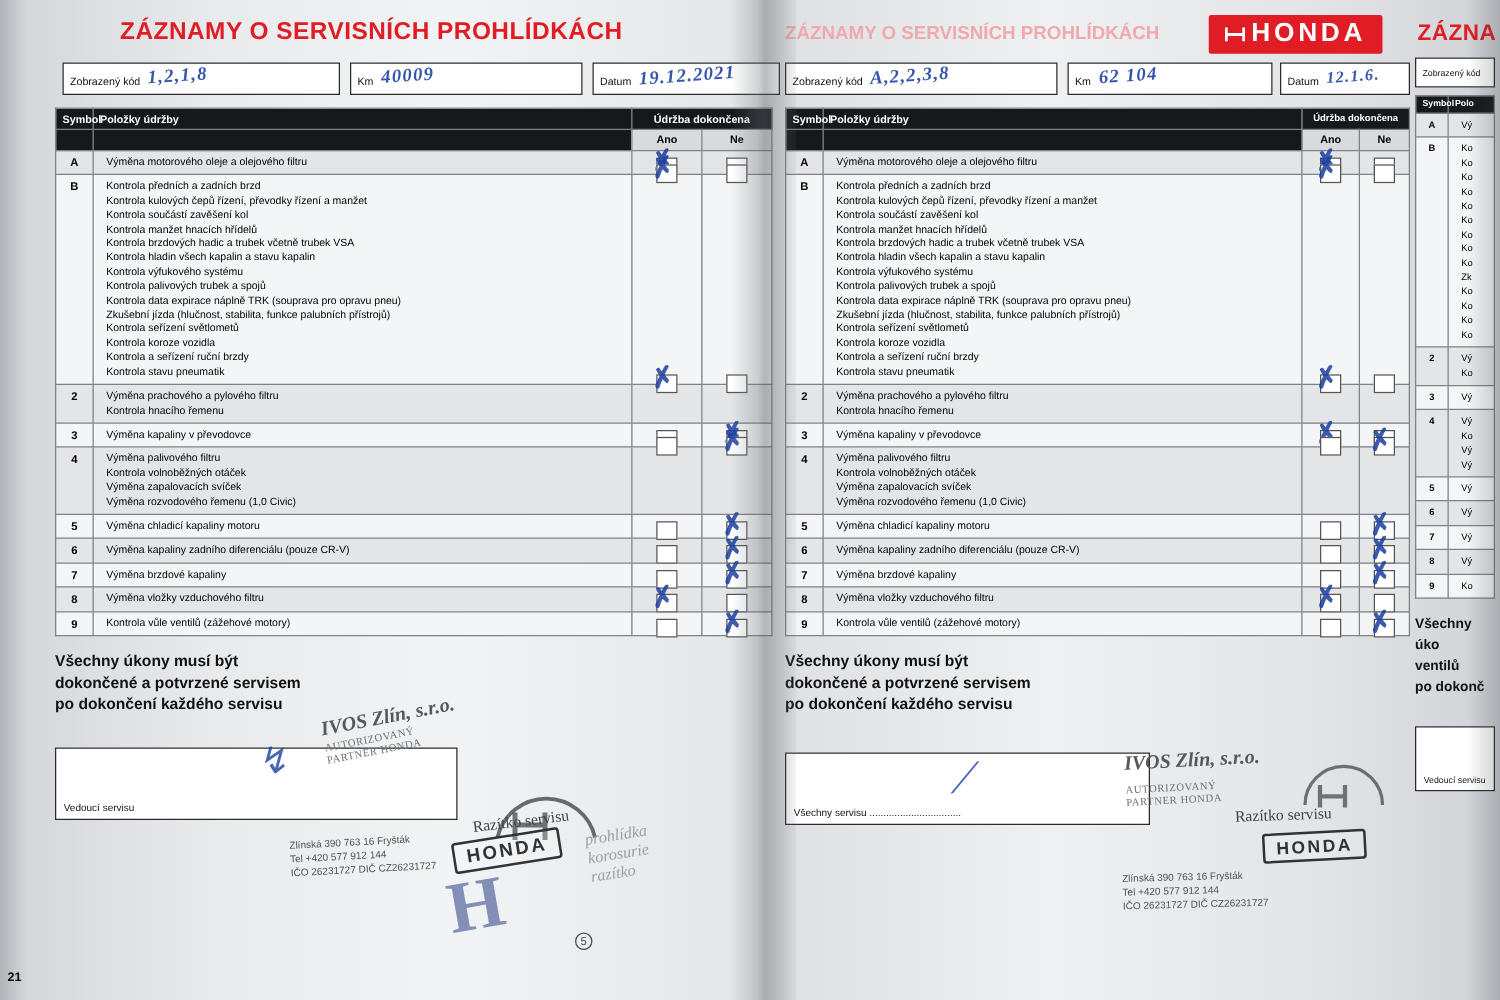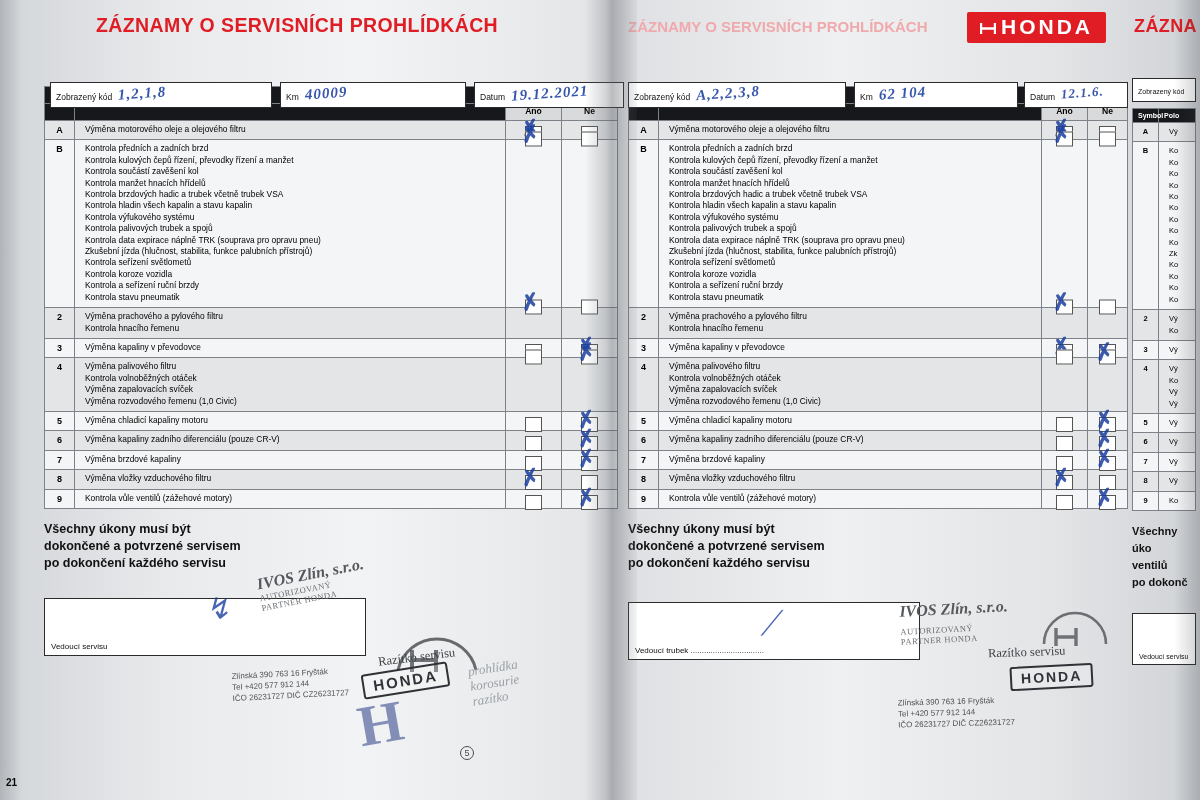--- a/index.html
+++ b/index.html
@@ -61,21 +61,21 @@
     display:inline-block; width: 16px; height: 13px; margin-right: 5px;
     position: relative; top: 1px;
   }
 
   
   .fields { position: relative; height: 30px; margin: 0 0 6px 0; }
   .fld {
     position: absolute; top: 0; height: 26px;
     border: 1px solid #2b2b2b; background: #fff;
     font-size: 8.5px; color: #111; padding: 2px 4px 0 5px;
-    display: flex; align-items: flex-start; overflow: hidden; margin-top: 32px;
+    display: flex; align-items: flex-start; overflow: hidden;
   }
   .fld .lbl { white-space: nowrap; padding-top: 7px; }
   .hand {
     color: #1b3fa0; font-family: "Liberation Serif", serif;
     font-size: 15px; font-style: italic; font-weight: bold;
     transform: rotate(-4deg); white-space: nowrap; margin-left: 6px;
     letter-spacing: 1px; opacity: .88;
   }
   .hand.small { font-size: 13px; }
 
@@ -625,21 +625,21 @@
             </td>
       </tr>
     </tbody>
       </table>
 
     <div class="footer" style="width:300px;">
       <div class="foot-txt">Všechny úkony musí být</div>
       <div class="foot-txt">dokončené a potvrzené servisem</div>
       <div class="foot-txt">po dokončení každého servisu</div>
       <div class="sign-box" style="width:292px; margin-top:30px;">
-        <span class="cap">Vedoucí trubek .................................</span>
+        <span class="cap">Všechny servisu .................................</span>
         <span class="sig" style="left:130px; top:4px;">⟋</span>
       </div>
     </div>
   </div>
 
   <div class="stamp stamp-ivos" style="left:900px; top:600px; z-index:20; transform:rotate(-3deg);">
     <div class="nm">IVOS Zlín, s.r.o.</div>
     <div class="l2" style="margin-top:6px;">AUTORIZOVANÝ</div>
     <div class="l2">PARTNER HONDA</div>
   </div>

